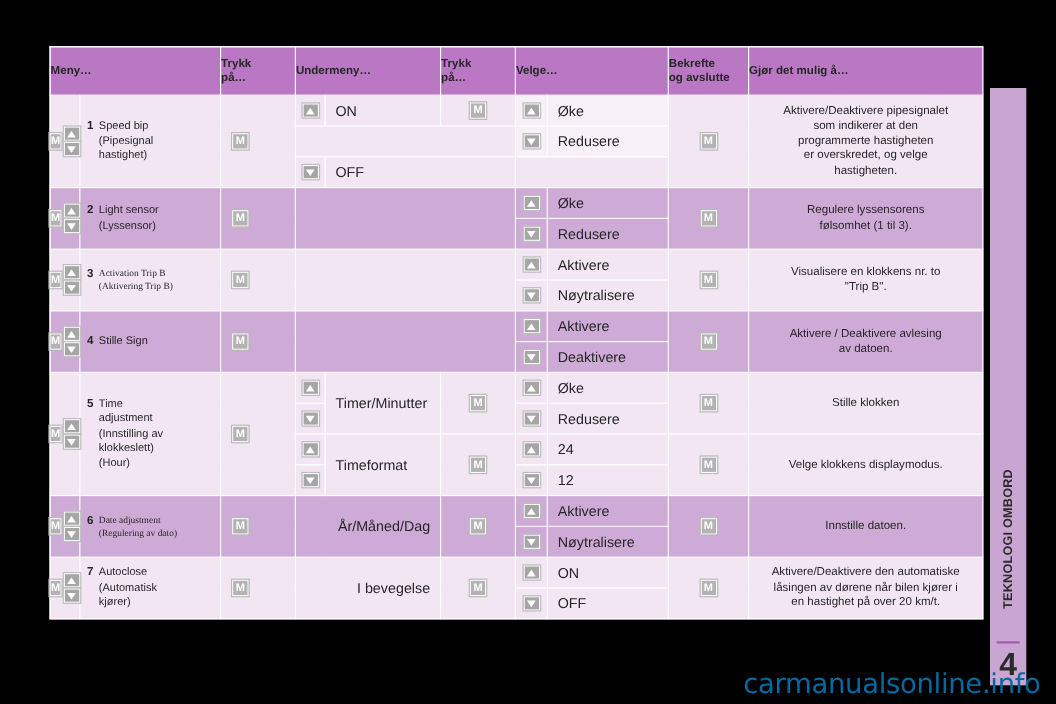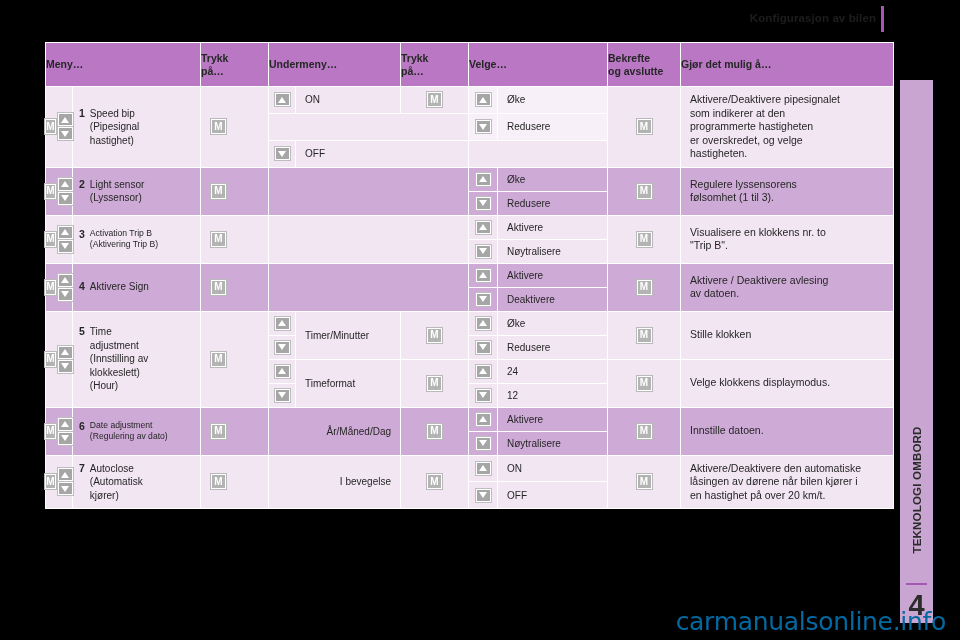--- a/index.html
+++ b/index.html
@@ -185,46 +185,43 @@
     height: 100%;
   }
 
   .menu-num {
     font-weight: bold;
     font-size: 10.5px;
     padding-right: 5px;
     vertical-align: top;
   }
   .menu-name { font-size: 10px; line-height: 13.5px; }
-  .menu-name.small { font-size: 8.6px; line-height: 11.5px; }
+  .menu-name.small { font-size: 8.6px; line-height: 11.5px; font-family: Liberation Serif, serif; }
 
   .menu-cell {
     display: flex;
     align-items: flex-start;
     padding: 6px 4px 6px 6px;
   }
   .desc {
     padding: 6px 9px;
     line-height: 13.5px;
     font-size: 10.5px;
+    text-align: center;
   }
   .sub-label {
     padding: 6px 9px;
-    font-size: 10px;
+    font-size: 13px;
   }
 </style>
 </head>
 <body>
 
 <div id="page">
 
-  <div class="page-header">
-    <div class="header-title">Konfigurasjon av bilen</div>
-    <div class="header-rule"></div>
-  </div>
 
   <div class="side-tab">
     <div class="side-tab-label">TEKNOLOGI OMBORD</div>
     <div class="side-tab-divider"></div>
     <div class="side-tab-num">4</div>
   </div>
 
   <div class="watermark">carmanualsonline.info</div>
 
   <div class="table-wrap">
@@ -500,21 +497,21 @@
               <span class="btn-arrow">
                     <span class="tri-dn"></span>
                   </span>
             </span>
           </div>
         </td>
         <td class="shade-dark" rowspan="2">
           <div class="menu-cell">
             <span class="menu-num">4</span>
             <span class="menu-name">
-              <span>Aktivere Sign</span>
+              <span>Stille Sign</span>
             </span>
           </div>
         </td>
         <td class="shade-dark" rowspan="2">
           <div class="m-only">
                 <span class="btn-m">M</span>
               </div>
         </td>
         <td class="shade-dark" rowspan="2" colspan="3">&nbsp;</td>
 

